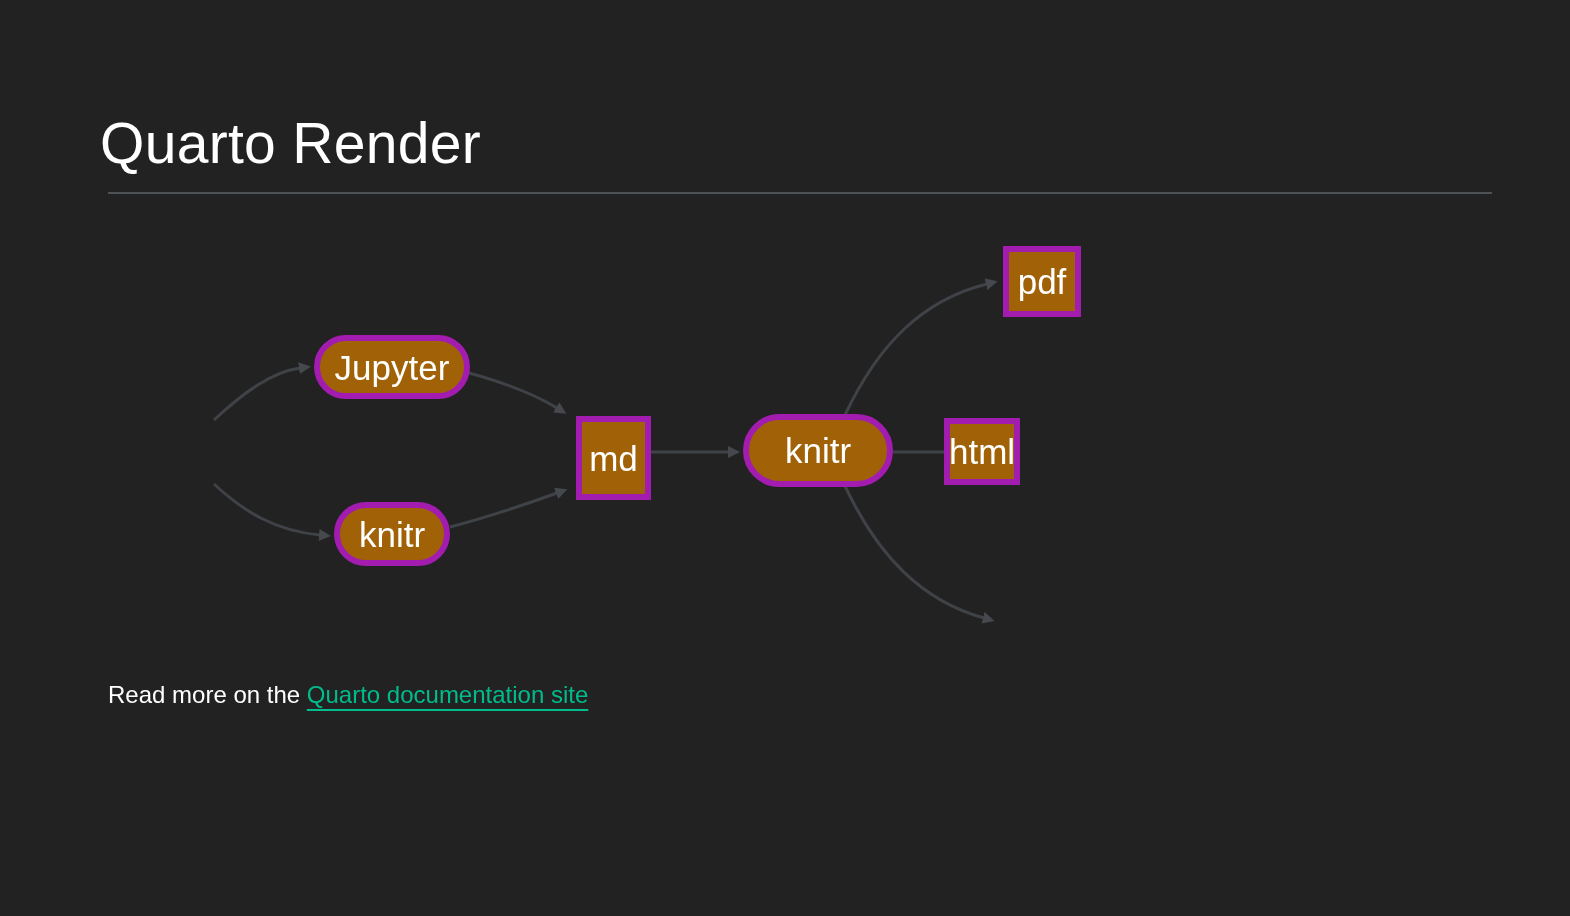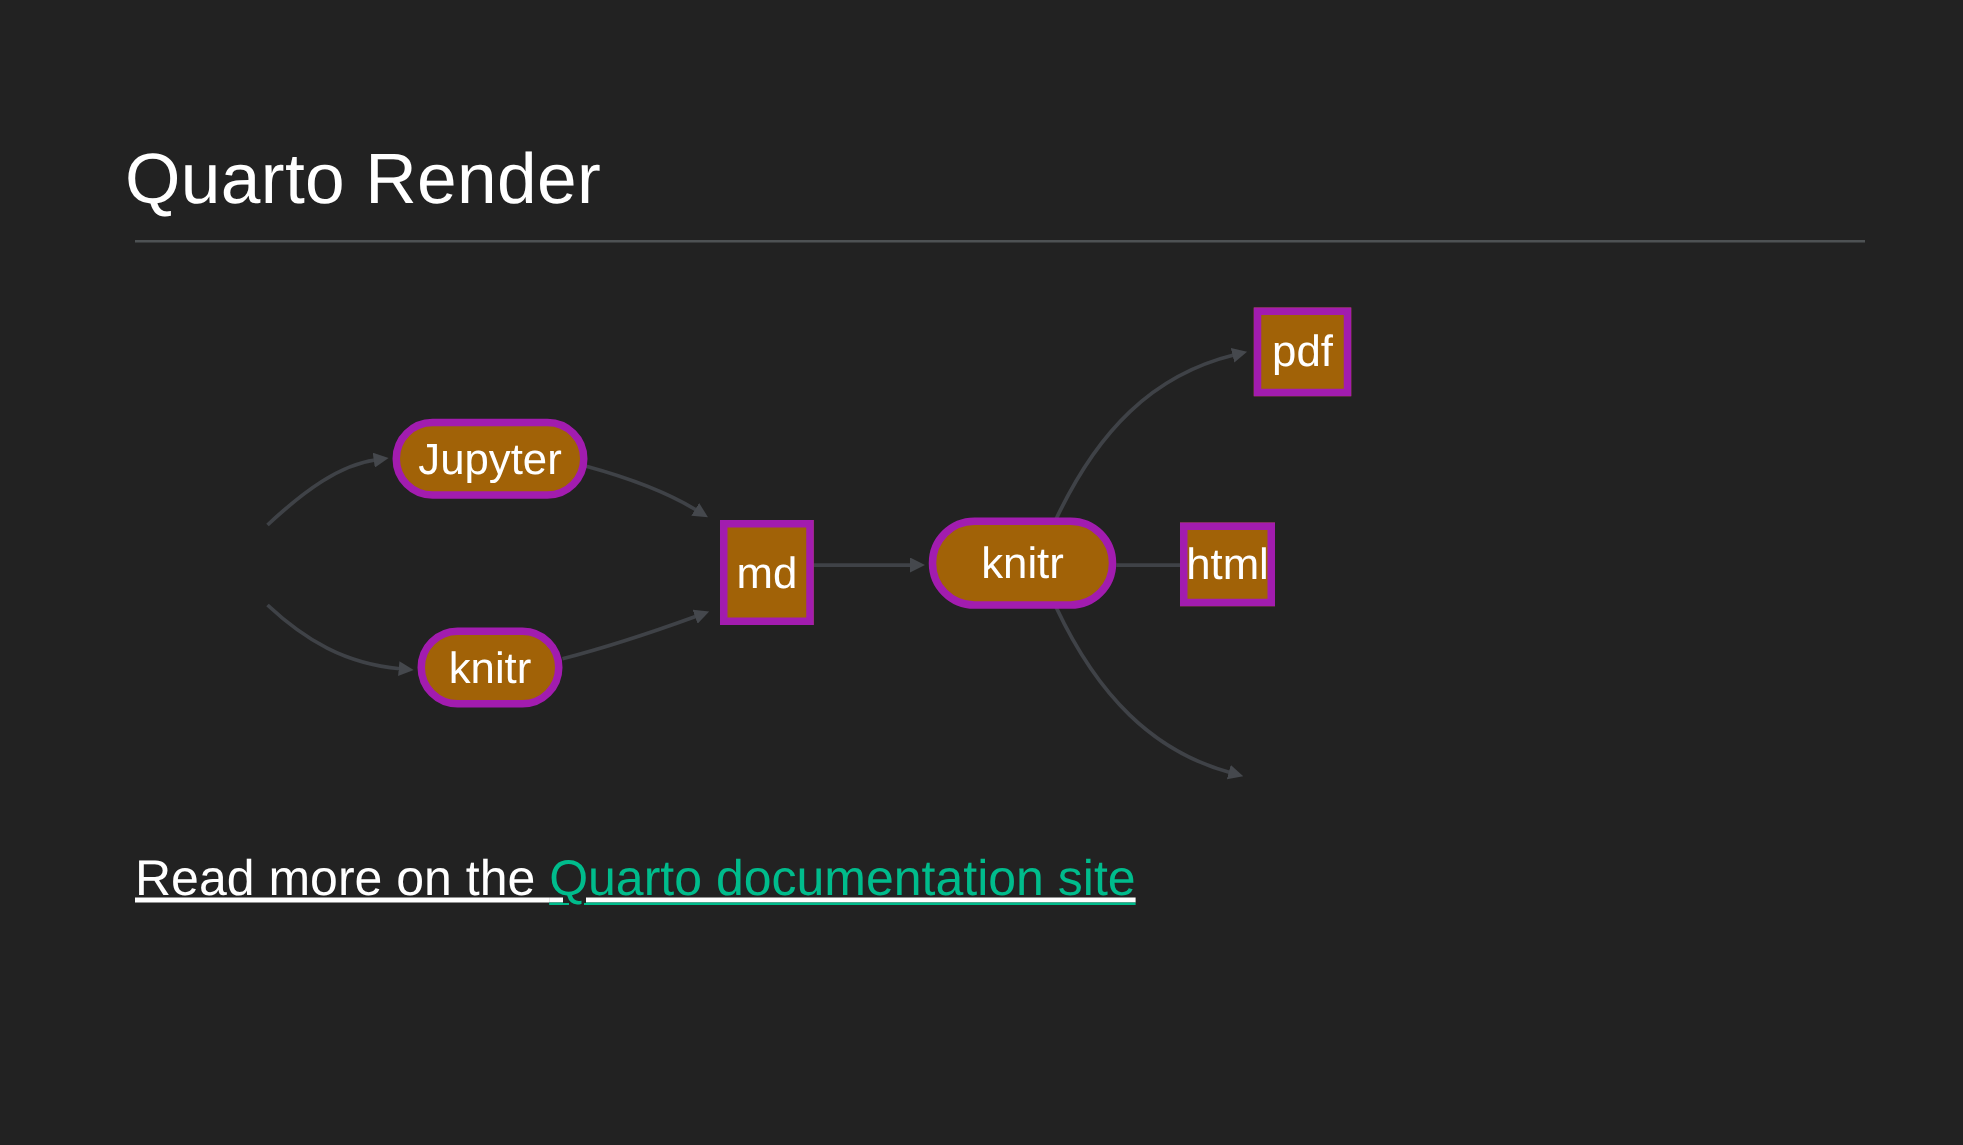--- a/index.html
+++ b/index.html
@@ -28,21 +28,21 @@
     position:absolute;box-sizing:border-box;
     display:flex;align-items:center;justify-content:center;
     background:#a16207;border:6px solid #a21caf;
     color:#ffffff;font-size:35px;font-weight:500;line-height:1;
     white-space:nowrap;
   }
   .node.stadium{border-radius:40px}
 
   .footer-text{
     position:absolute;left:108px;top:681px;margin:0;
-    font-size:40px;font-weight:500;color:#ffffff;white-space:nowrap;text-decoration:underline;
+    font-size:24px;font-weight:500;color:#ffffff;white-space:nowrap;
   }
   .footer-text a{
     color:#00bc8c;
     text-decoration:underline;
     text-decoration-thickness:2px;
     text-underline-offset:6px;
   }
 </style>
 </head>
 <body>

